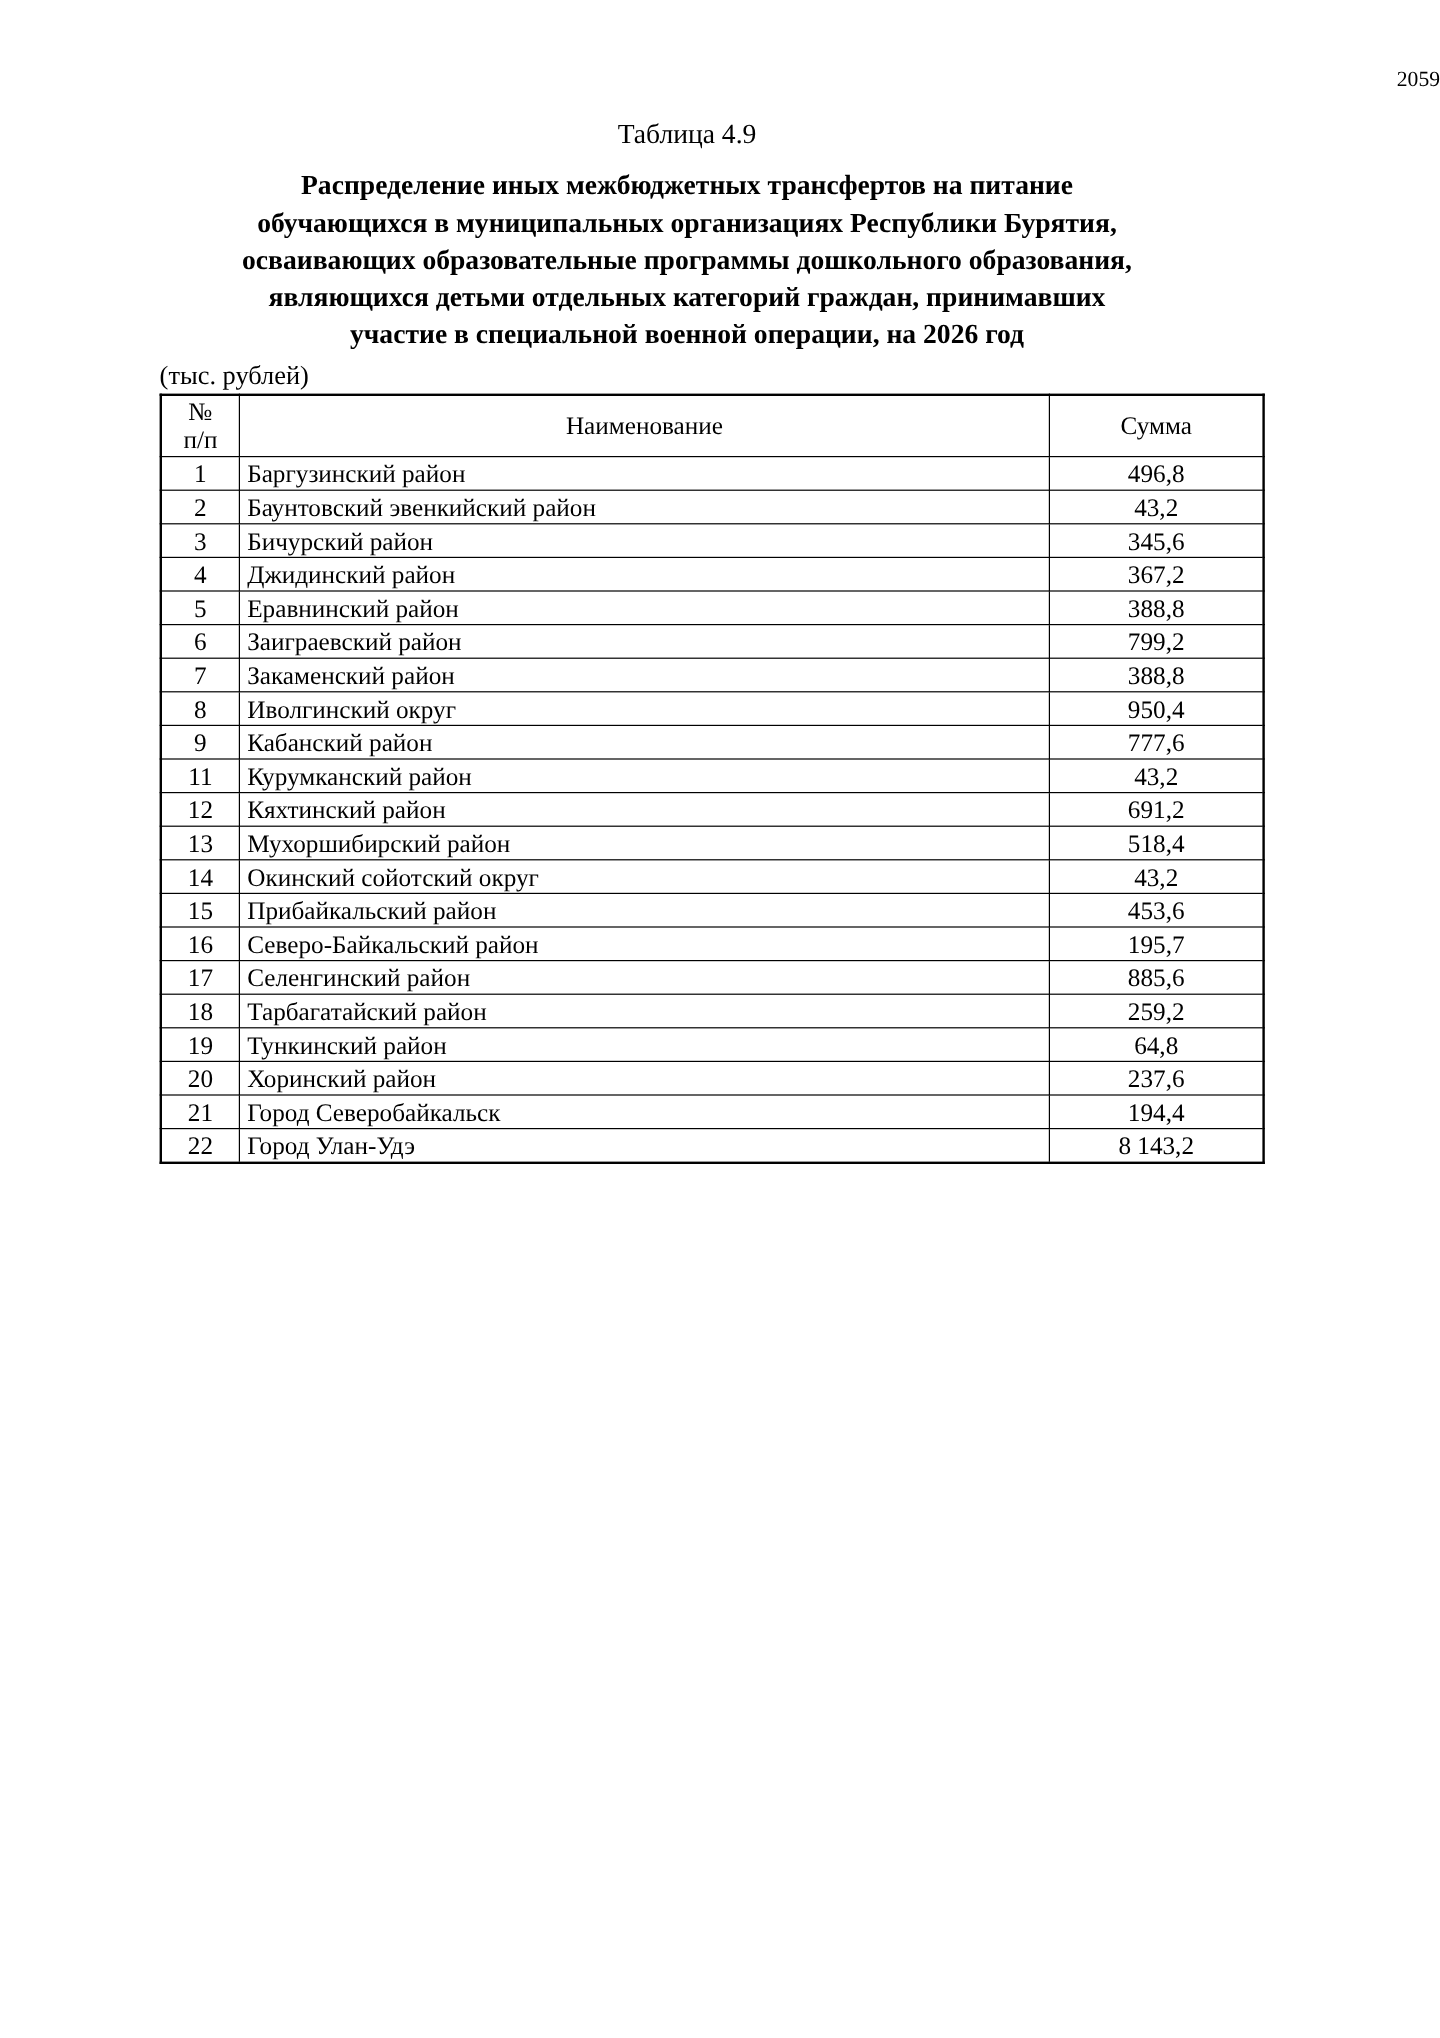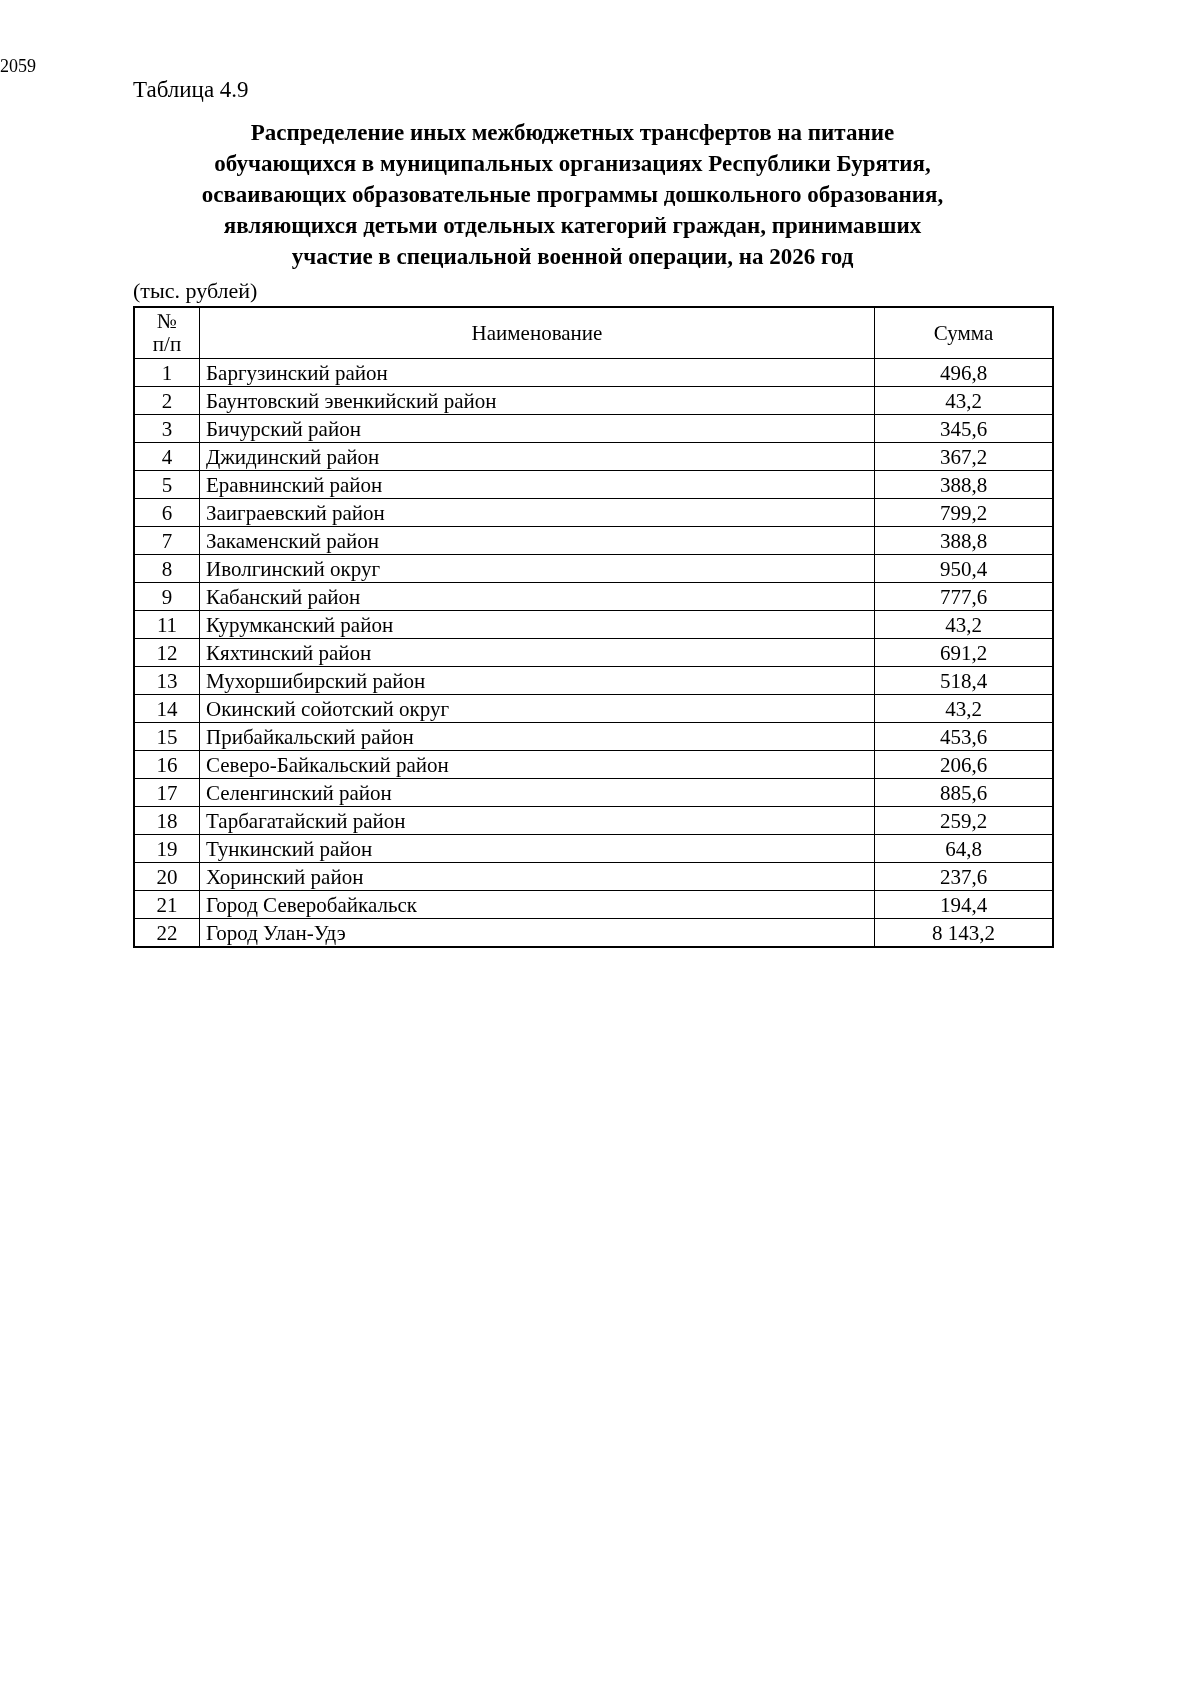--- a/index.html
+++ b/index.html
@@ -11,29 +11,30 @@
   }
   .page {
     position: relative;
     width: 1200px;
     height: 1698px;
     background: #ffffff;
     overflow: hidden;
   }
   .page-number {
     padding-top: 56px;
-    text-align: left;
+    text-align: right;
     font-size: 18px;
   }
   .content {
     width: 879px;
     margin-left: 133px;
   }
   .table-label {
-    text-align: left;
+    margin-top: 22px;
+    text-align: center;
     font-size: 23px;
   }
   .doc-title {
     margin-top: 14px;
     text-align: center;
     font-weight: bold;
     font-size: 23px;
     line-height: 31px;
     white-space: pre-line;
   }
@@ -169,21 +170,21 @@
     <td class="cell-sum">43,2</td>
   </tr>
           <tr>
     <td class="cell-num">15</td>
     <td class="cell-name">Прибайкальский район</td>
     <td class="cell-sum">453,6</td>
   </tr>
           <tr>
     <td class="cell-num">16</td>
     <td class="cell-name">Северо-Байкальский район</td>
-    <td class="cell-sum">206,6</td>
+    <td class="cell-sum">195,7</td>
   </tr>
           <tr>
     <td class="cell-num">17</td>
     <td class="cell-name">Селенгинский район</td>
     <td class="cell-sum">885,6</td>
   </tr>
           <tr>
     <td class="cell-num">18</td>
     <td class="cell-name">Тарбагатайский район</td>
     <td class="cell-sum">259,2</td>

